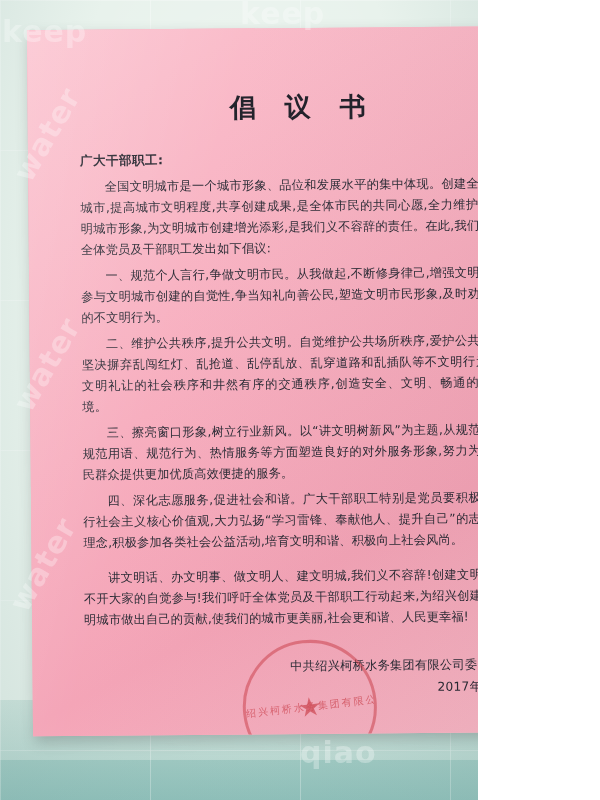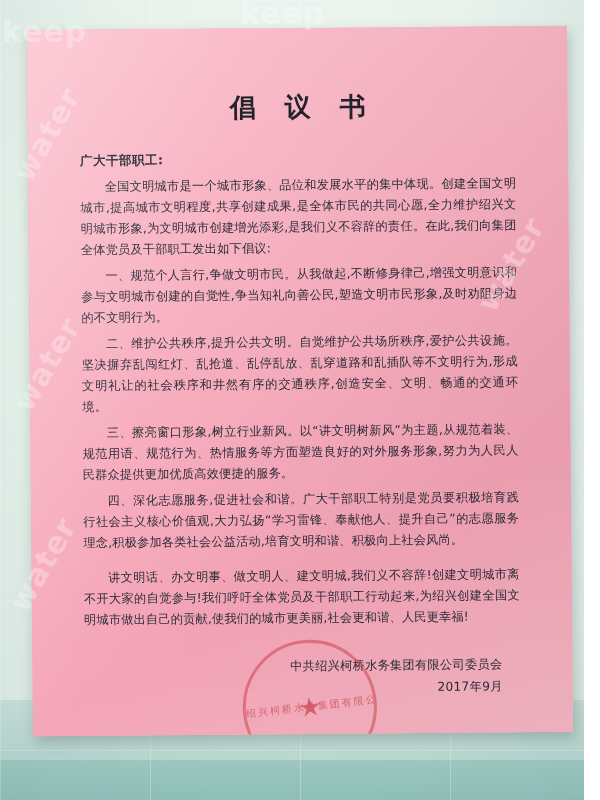--- a/index.html
+++ b/index.html
@@ -8,21 +8,21 @@
   }
   body {
     width: 600px;
     height: 800px;
     overflow: hidden;
     font-family: "DejaVu Sans", sans-serif;
     background: #ffffff;
   }
   #scene {
     position: relative;
-    width: 584px;
+    width: 478px;
     height: 800px;
     overflow: hidden;
     
     background:
       linear-gradient(to bottom,
         #e8f2ec 0px, #e8f2ec 700px,
         #cfe4dd 700px, #bcd9d2 760px,
         #9fc9c2 760px, #8fc0ba 800px);
   }
   
@@ -228,14 +228,15 @@
       <div class="seal-text">绍兴柯桥水务集团有限公司</div>
       <div class="star">★</div>
     </div>
   </div>
 
   <div class="wm wm-a">keep</div>
   <div class="wm wm-b">keep</div>
   <div class="wm rot wm-c">water</div>
   <div class="wm rot wm-d">water</div>
   <div class="wm rot wm-e">water</div>
+  <div class="wm wm-f">qiao</div>
   <div class="wm rot wm-g">water</div>
 </div>
 
 </body></html>

